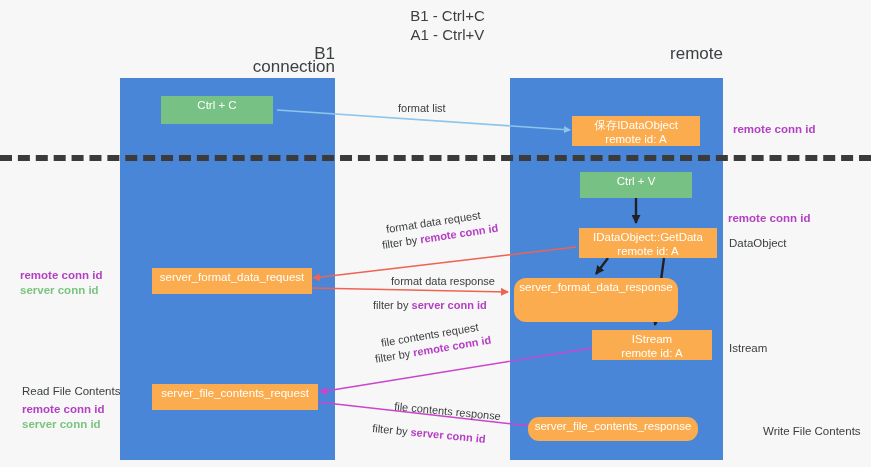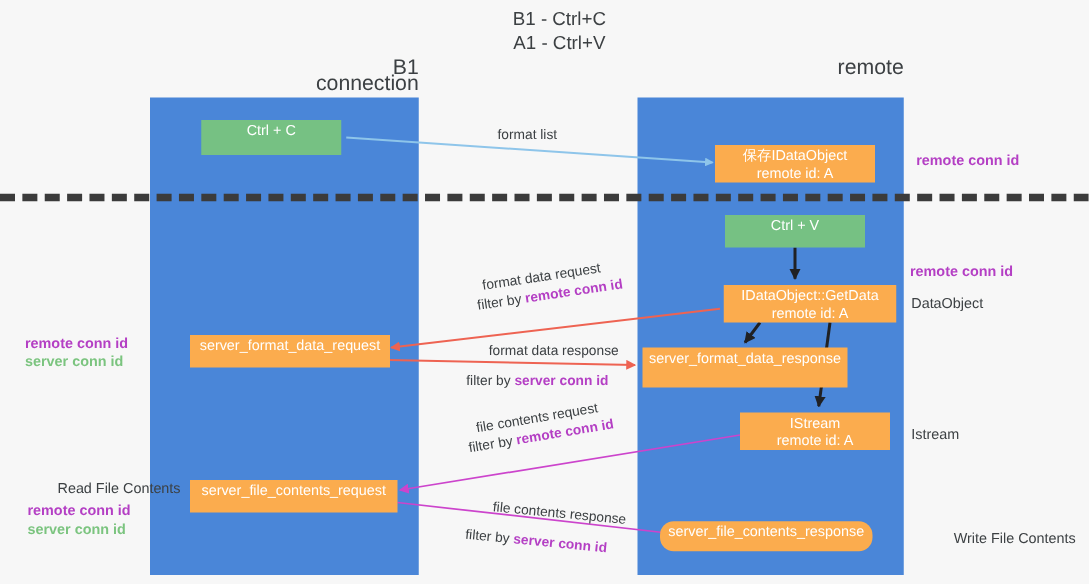--- a/index.html
+++ b/index.html
@@ -133,21 +133,21 @@
 
   <div class="node orange" style="left:568px;top:228px;width:138px;height:30px;margin-left:11px;">
     <span>IDataObject::GetData</span>
     <span>remote id: A</span>
   </div>
 
   <div class="node orange" style="left:152px;top:268px;width:160px;height:26px;">
     <span>server_format_data_request</span>
   </div>
 
-  <div class="node orange" style="left:514px;top:278px;width:164px;height:32px;">
+  <div class="node orange" style="left:514px;top:278px;width:164px;height:44px;border-radius:12px;">
     <span>server_format_data_response</span>
   </div>
 
   <div class="node orange" style="left:592px;top:330px;width:120px;height:30px;">
     <span>IStream</span>
     <span>remote id: A</span>
   </div>
 
   <div class="node orange" style="left:152px;top:384px;width:166px;height:26px;">
     <span>server_file_contents_request</span>
@@ -181,19 +181,19 @@
 
   <div class="lbl purple side" style="left:733px;top:122px;">remote conn id</div>
   <div class="lbl purple side" style="left:728px;top:211px;">remote conn id</div>
   <div class="lbl lbl-c side" style="left:729px;top:236px;">DataObject</div>
   <div class="lbl lbl-c side" style="left:729px;top:341px;">Istream</div>
   <div class="lbl lbl-c side" style="left:735px;top:424px;margin-left:28px;">Write File Contents</div>
 
   <div class="lbl purple side" style="left:20px;top:268px;">remote conn id</div>
   <div class="lbl green-t side" style="left:20px;top:283px;">server conn id</div>
 
-  <div class="lbl lbl-c side" style="left:22px;top:384px;margin-left:24px;">Read File Contents</div>
+  <div class="lbl lbl-c side" style="left:22px;top:384px;">Read File Contents</div>
   <div class="lbl purple side" style="left:22px;top:402px;">remote conn id</div>
   <div class="lbl green-t side" style="left:22px;top:417px;">server conn id</div>
 
   <div class="abs" id="divider"></div>
 
 </div>
 
 </body></html>

